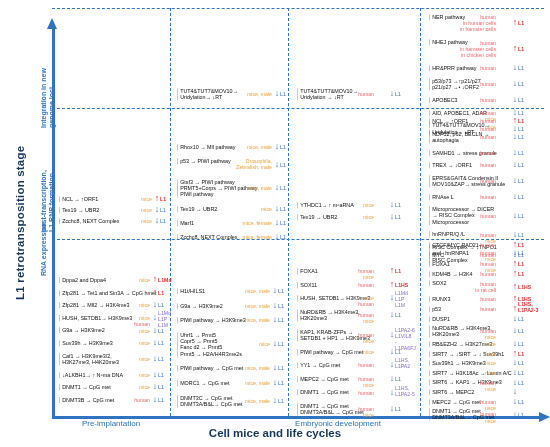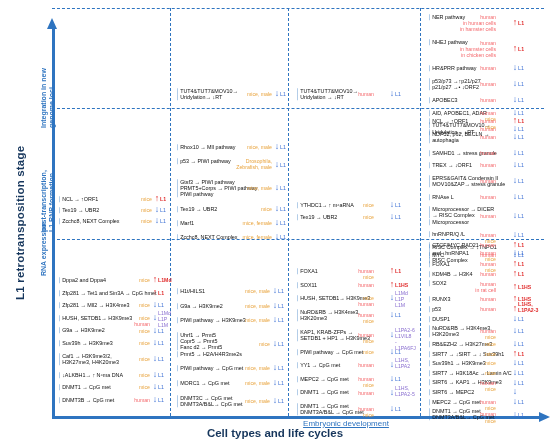--- a/index.html
+++ b/index.html
@@ -72,23 +72,24 @@
   </div>
   <div class="vlabel" id="y-stage-2">
     <span class="l2">post-transcription,</span>
     <span class="l2">L1 RNP formation</span>
   </div>
   <div class="vlabel" id="y-stage-3">
     <span class="l2">Integration in new</span>
     <span class="l2">genome loci</span>
   </div>
 
-  <div id="x-title">Cell types and life cycles</div>
-
-  <div class="col-label" style="left:280px;width:132px;text-decoration:underline;">Embryonic development</div>
+  <div id="x-title">Cell mice and life cycles</div>
+
+  <div class="col-label" style="left:52px;width:118px;">Pre-implantation</div>
+  <div class="col-label" style="left:272px;width:132px;">Embryonic development</div>
 
   <div class="vsep" style="left:170px;"></div>
   <div class="vsep" style="left:288px;"></div>
   <div class="vsep" style="left:420px;"></div>
 
   <div class="hsep" style="top:8px;"></div>
   <div class="hsep" style="top:108px;"></div>
   <div class="hsep" style="top:239px;"></div>
 
   <div class="cell" id="cell-pre-integration"></div>

